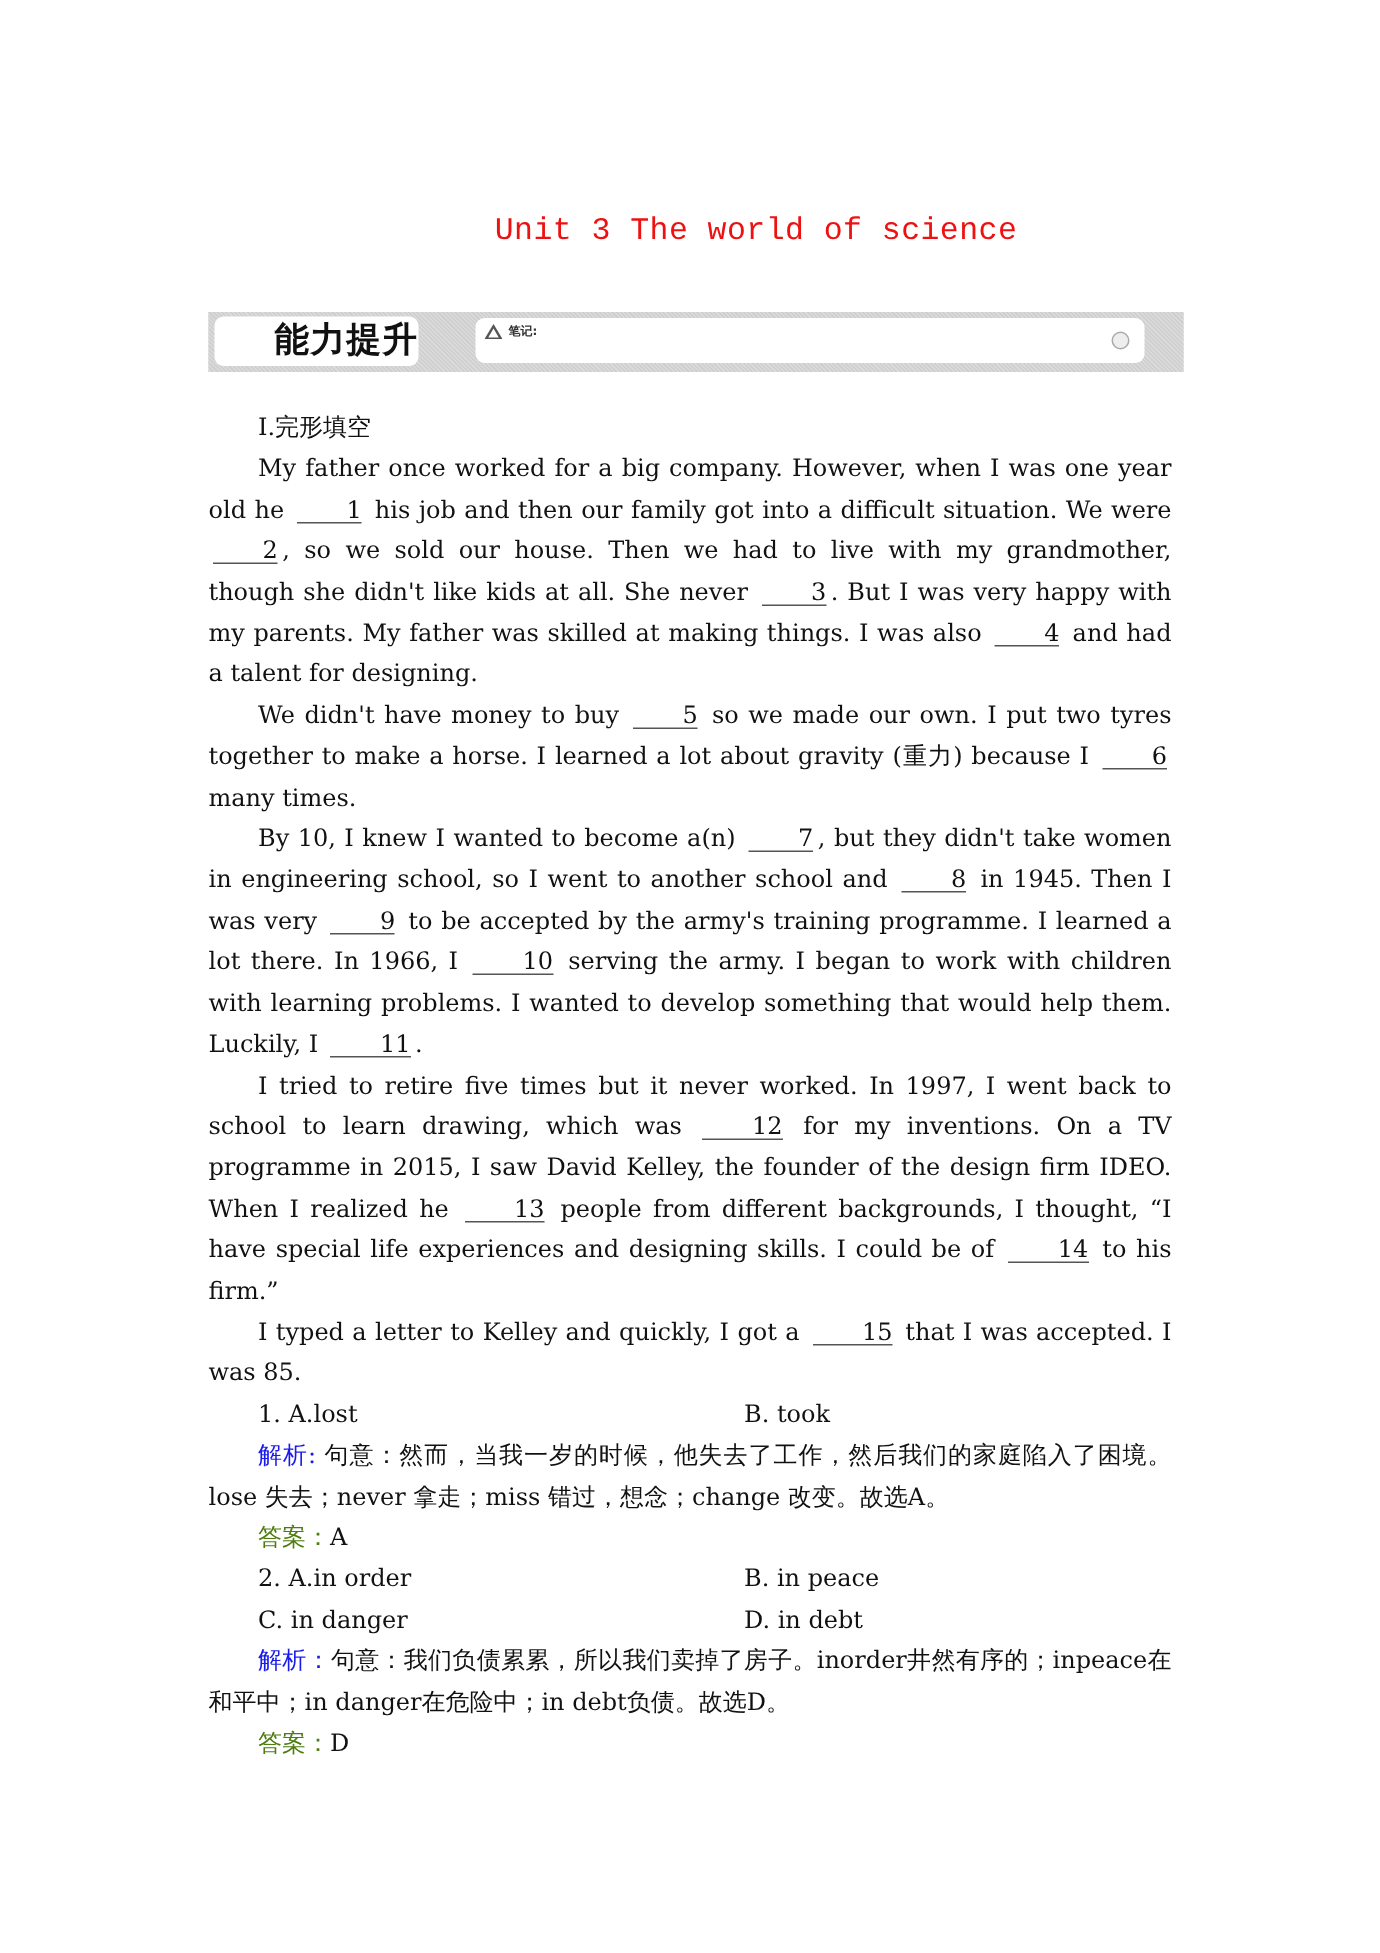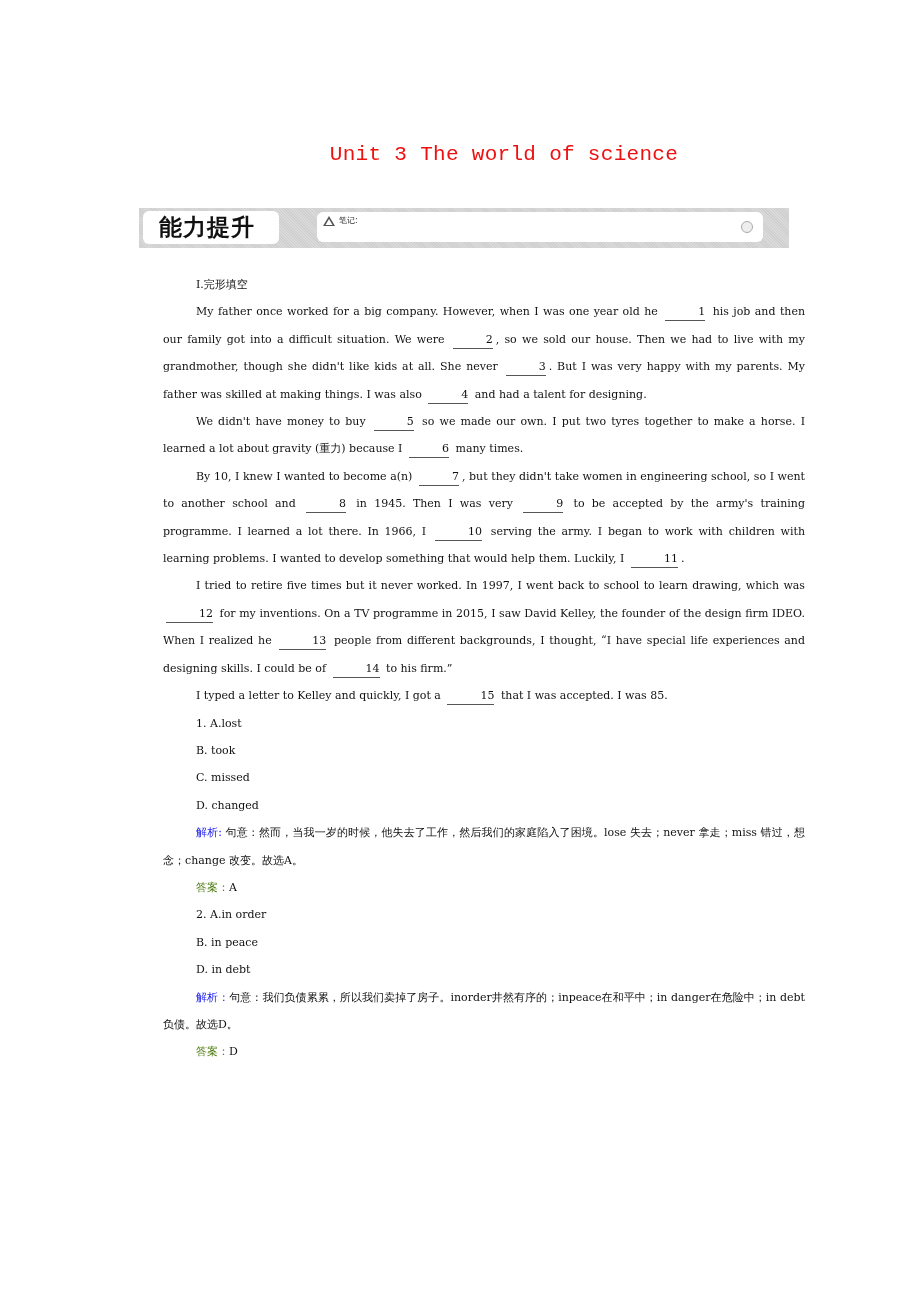--- a/index.html
+++ b/index.html
@@ -3,34 +3,34 @@
 <meta charset="utf-8">
 <style>
   html, body { margin:0; padding:0; background:#ffffff; }
   body { width:920px; height:1302px; position:relative; overflow:hidden;
          font-family:"DejaVu Serif","Liberation Serif",serif; color:#111; }
   .title { position:absolute; top:143px; left:0; width:920px; text-align:center;
            font-family:"Liberation Mono","DejaVu Sans Mono",monospace;
            font-size:21px; color:#ee1111; letter-spacing:0.3px;margin-left:44px; }
   .banner { position:absolute; top:208px; left:139px; width:650px; height:40px;
             background:#d4d4d4;
-            background-image: repeating-linear-gradient(45deg,#cfcfcf 0 1px,#dadada 1px 2px); }
+            background-image: repeating-linear-gradient(45deg,#cfcfcf 0 1px,#dadada 1px 2px); text-align: right; }
   .badge { position:absolute; left:4px; top:3px; width:136px; height:33px; background:#fff;
            border-radius:6px; font-family:"DejaVu Sans",sans-serif; font-weight:bold;
            font-size:23px; line-height:33px; padding-left:16px; box-sizing:border-box; color:#111; letter-spacing:1px; }
   .note { position:absolute; left:178px; top:4px; width:446px; height:30px; background:#fff; border-radius:6px; }
   .note-icon { position:absolute; left:6px; top:4px; width:12px; height:10px; }
-  .note-label { position:absolute; left:22px; top:3px; font-size:8px; font-family:"DejaVu Sans",sans-serif; color:#333; }
+  .note-label { position:absolute; left:22px; top:3px; font-size:8px; font-family:"DejaVu Sans",sans-serif; color:#333;font-weight:bold; }
   .clip-icon { position:absolute; left:602px; top:13px; width:10px; height:10px; border-radius:50%; border:1px solid #aaa; background:#eee; }
-  .content { position:absolute; top:271px; left:139px; width:642px; font-size:11px; line-height:27.4px;margin-left:24px; }
+  .content { position:absolute; top:271px; left:139px; width:642px; font-size:16px; line-height:27.4px; }
   .content p { margin:0; text-align:justify; }
   .indent { text-indent:33px; }
   .sec { padding-left:33px; }
   .blank { display:inline-block; min-width:38px; text-align:center; border-bottom:1px solid #555; line-height:16px; margin:0 3px; }
-  .opts { display:flex; padding-left:33px;flex-direction:column; }
+  .opts { display:flex; padding-left:33px; }
   .opts span { display:block; }
   .opts .l { width:324px; }
   .blue { color:#1a1aee; }
   .red { color:#4d7c0f; }
 </style>
 </head>
 <body>
 
 <div class="title">Unit 3 The world of science</div>
 
@@ -53,29 +53,26 @@
       <p class="indent"><span>We didn't have money to buy </span><span class="blank">5</span><span> so we made our own. I put two tyres together to make a horse. I learned a lot about gravity (重力) because I </span><span class="blank">6</span><span> many times.</span></p>
       <p class="indent"><span>By 10, I knew I wanted to become a(n) </span><span class="blank">7</span><span>, but they didn't take women in engineering school, so I went to another school and </span><span class="blank">8</span><span> in 1945. Then I was very </span><span class="blank">9</span><span> to be accepted by the army's training programme. I learned a lot there. In 1966, I </span><span class="blank">10</span><span> serving the army. I began to work with children with learning problems. I wanted to develop something that would help them. Luckily, I </span><span class="blank">11</span><span>.</span></p>
       <p class="indent"><span>I tried to retire five times but it never worked. In 1997, I went back to school to learn drawing,  which was </span><span class="blank">12</span><span> for my inventions. On a TV programme in 2015, I saw David Kelley, the founder of the design firm IDEO. When I realized he </span><span class="blank">13</span><span> people from different backgrounds, I thought, “I have special life experiences and designing skills. I could be of </span><span class="blank">14</span><span> to his firm.”</span></p>
       <p class="indent"><span>I typed a letter to Kelley and quickly, I got a </span><span class="blank">15</span><span> that I was accepted. I was 85.</span></p>
     </div>
   <div id="questions">
       <div class="opts">
         <span class="l">1. A.lost</span>
         <span>B. took</span>
       </div>
-      <div class="opts">
-        <span class="l">C. missed</span>
-        <span>D. changed</span>
-      </div>
       <p class="indent"><span class="blue">解析:</span><span> 句意：然而，当我一岁的时候，他失去了工作，然后我们的家庭陷入了困境。lose 失去；never 拿走；miss 错过，想念；change 改变。故选A。</span></p>
       <p class="sec"><span class="red">答案：</span><span>A</span></p>
       <div class="opts">
         <span class="l">2. A.in order</span>
         <span>B. in peace</span>
       </div>
       <div class="opts">
+        <span class="l">C. in danger</span>
         <span>D. in debt</span>
       </div>
       <p class="indent"><span class="blue">解析：</span><span>句意：我们负债累累，所以我们卖掉了房子。inorder井然有序的；inpeace在和平中；in danger在危险中；in debt负债。故选D。</span></p>
       <p class="sec"><span class="red">答案：</span><span>D</span></p>
     </div>
 </div>
 
 </body></html>

